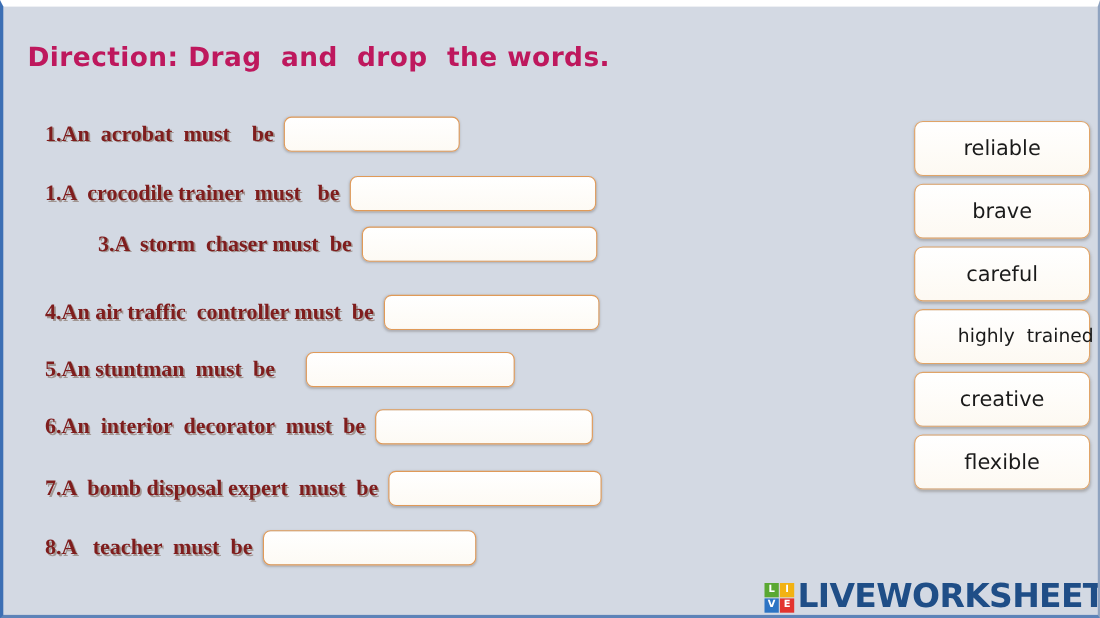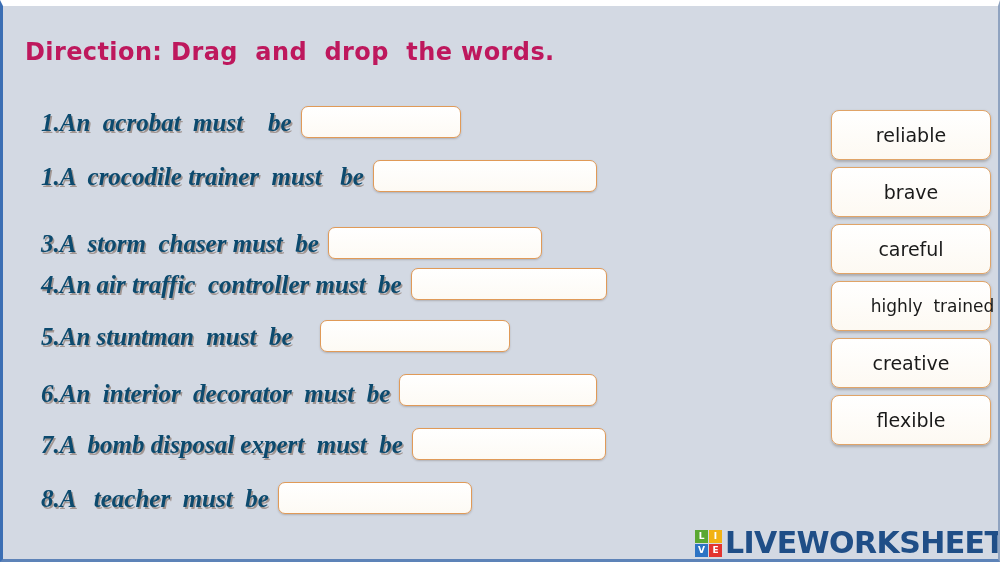--- a/index.html
+++ b/index.html
@@ -50,26 +50,25 @@
   .qrow {
     position: absolute;
     left: 38px;
     display: flex;
     align-items: center;
     height: 36px;
   }
   .qtext {
     font-family: "Liberation Serif", serif;
     font-weight: 700;
-    font-size: 25px;
-    color: #0c4a6e;
+    font-size: 20px;
+    color: #7f1d1d;
     white-space: pre;
     text-shadow: 1.5px 1.5px 0px rgba(120,95,80,0.55);
     line-height: 1;
-    font-style: italic;
   }
   .blank {
     margin-left: 9px;
     height: 32px;
     box-sizing: border-box;
     background: linear-gradient(#ffffff, #fdfaf4);
     border: 1.5px solid #e09a58;
     border-radius: 7px;
     box-shadow: 0 1px 2px rgba(80,70,60,0.28);
   }
@@ -145,33 +144,33 @@
 
   <div id="questions">
       <div class="qrow" style="top: 0px;">
         <span class="qtext">1.An  acrobat  must    be</span>
         <div class="blank" style="width: 160px;"></div>
       </div>
       <div class="qrow" style="top: 54px;">
         <span class="qtext">1.A  crocodile trainer  must   be</span>
         <div class="blank" style="width: 224px;"></div>
       </div>
-      <div class="qrow" style="top: 121px;">
+      <div class="qrow" style="top: 100px; margin-left: 48px;">
         <span class="qtext">3.A  storm  chaser must  be</span>
         <div class="blank" style="width: 214px;"></div>
       </div>
       <div class="qrow" style="top: 162px;">
         <span class="qtext">4.An air traffic  controller must  be</span>
         <div class="blank" style="width: 196px;"></div>
       </div>
       <div class="qrow" style="top: 214px; gap: 19px;">
         <span class="qtext">5.An stuntman  must  be</span>
         <div class="blank" style="width: 190px;"></div>
       </div>
-      <div class="qrow" style="top: 266px; align-items: flex-end;">
+      <div class="qrow" style="top: 266px;">
         <span class="qtext">6.An  interior  decorator  must  be</span>
         <div class="blank" style="width: 198px;"></div>
       </div>
       <div class="qrow" style="top: 322px;">
         <span class="qtext">7.A  bomb disposal expert  must  be</span>
         <div class="blank" style="width: 194px;"></div>
       </div>
       <div class="qrow" style="top: 376px;">
         <span class="qtext">8.A   teacher  must  be</span>
         <div class="blank" style="width: 194px;"></div>

